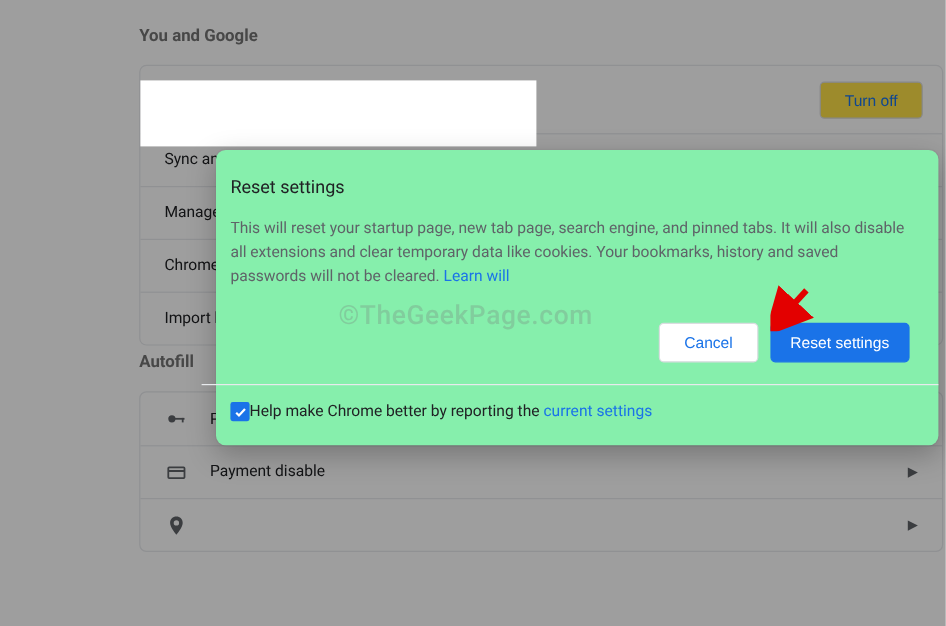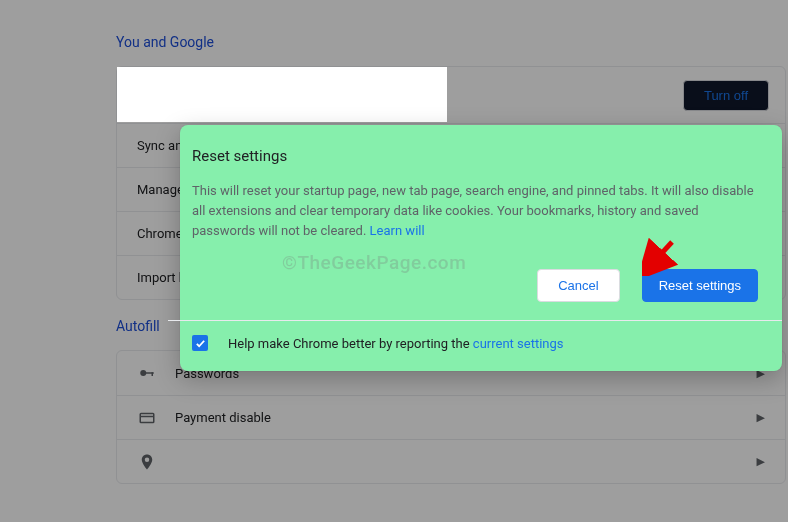--- a/index.html
+++ b/index.html
@@ -11,23 +11,23 @@
     overflow: hidden;
     position: relative;
     font-size: 13px;
     color: #202124;
   }
   .page {
     padding: 16px 0 0 0;
   }
   .section-title {
     font-size: 14px;
-    font-weight: 400;
-    color: #1d4ed8;
-    margin: 18px 0 16px 116px;
+    font-weight: 700;
+    color: #737373;
+    margin: 6px 0 16px 116px;
   }
   .card {
     margin: 0 0 0 116px;
     width: 670px;
     border: 1px solid #e8eaed;
     border-radius: 6px;
     background: #fff;
   }
   .sync-header {
     height: 56px;
@@ -37,21 +37,21 @@
     padding: 0 16px 0 0;
   }
   .white-block {
     width: 330px;
     height: 52px;
     background: #fff;
     margin-left: 2px;
   }
   .turnoff {
     border: 1px solid #dadce0;
-    background: #0f172a;
+    background: #fde047;
     color: #1a73e8;
     font-size: 13px;
     font-weight: 500;
     padding: 7px 20px;
     border-radius: 4px;
     cursor: pointer;
   }
   .row {
     height: 44px;
     display: flex;
@@ -125,21 +125,21 @@
     color: #5f6368;
     line-height: 1.55;
   }
   .link {
     color: #1a73e8;
     text-decoration: none;
   }
   .dlg-actions {
     display: flex;
     justify-content: flex-end;
-    gap: 22px;
+    gap: 10px;
     margin-top: 28px;
     margin-bottom: 18px;
   }
   .btn-outline {
     border: 1px solid #dadce0;
     background: #fff;
     color: #1a73e8;
     font-size: 13px;
     font-weight: 500;
     padding: 8px 20px;
@@ -155,42 +155,42 @@
     padding: 8px 16px;
     border-radius: 4px;
     cursor: pointer;
   }
   .dlg-footer {
     border-top: 1px solid #e8eaed;
     margin: 0 -24px;
     padding: 14px 24px 4px 24px;
     display: flex;
     align-items: center;
-    gap: 20px;
+    gap: 0;
     font-size: 13px;
     color: #202124;
   }
   .chk {
     width: 16px;
     height: 16px;
     border-radius: 2px;
     background: #1a73e8;
     display: inline-flex;
     align-items: center;
     justify-content: center;
     color: #fff;
     font-size: 12px;
     line-height: 1;
   }
   .watermark {
     position: absolute;
     left: 282px;
     top: 251px;
     color: rgba(120,120,120,0.28);
-    font-size: 19px;
+    font-size: 22px;
     font-weight: 500;
     letter-spacing: 0.5px;
     pointer-events: none;
   }
   .arrow {
     position: absolute;
     left: 642px;
     top: 236px;
     pointer-events: none;
   }

